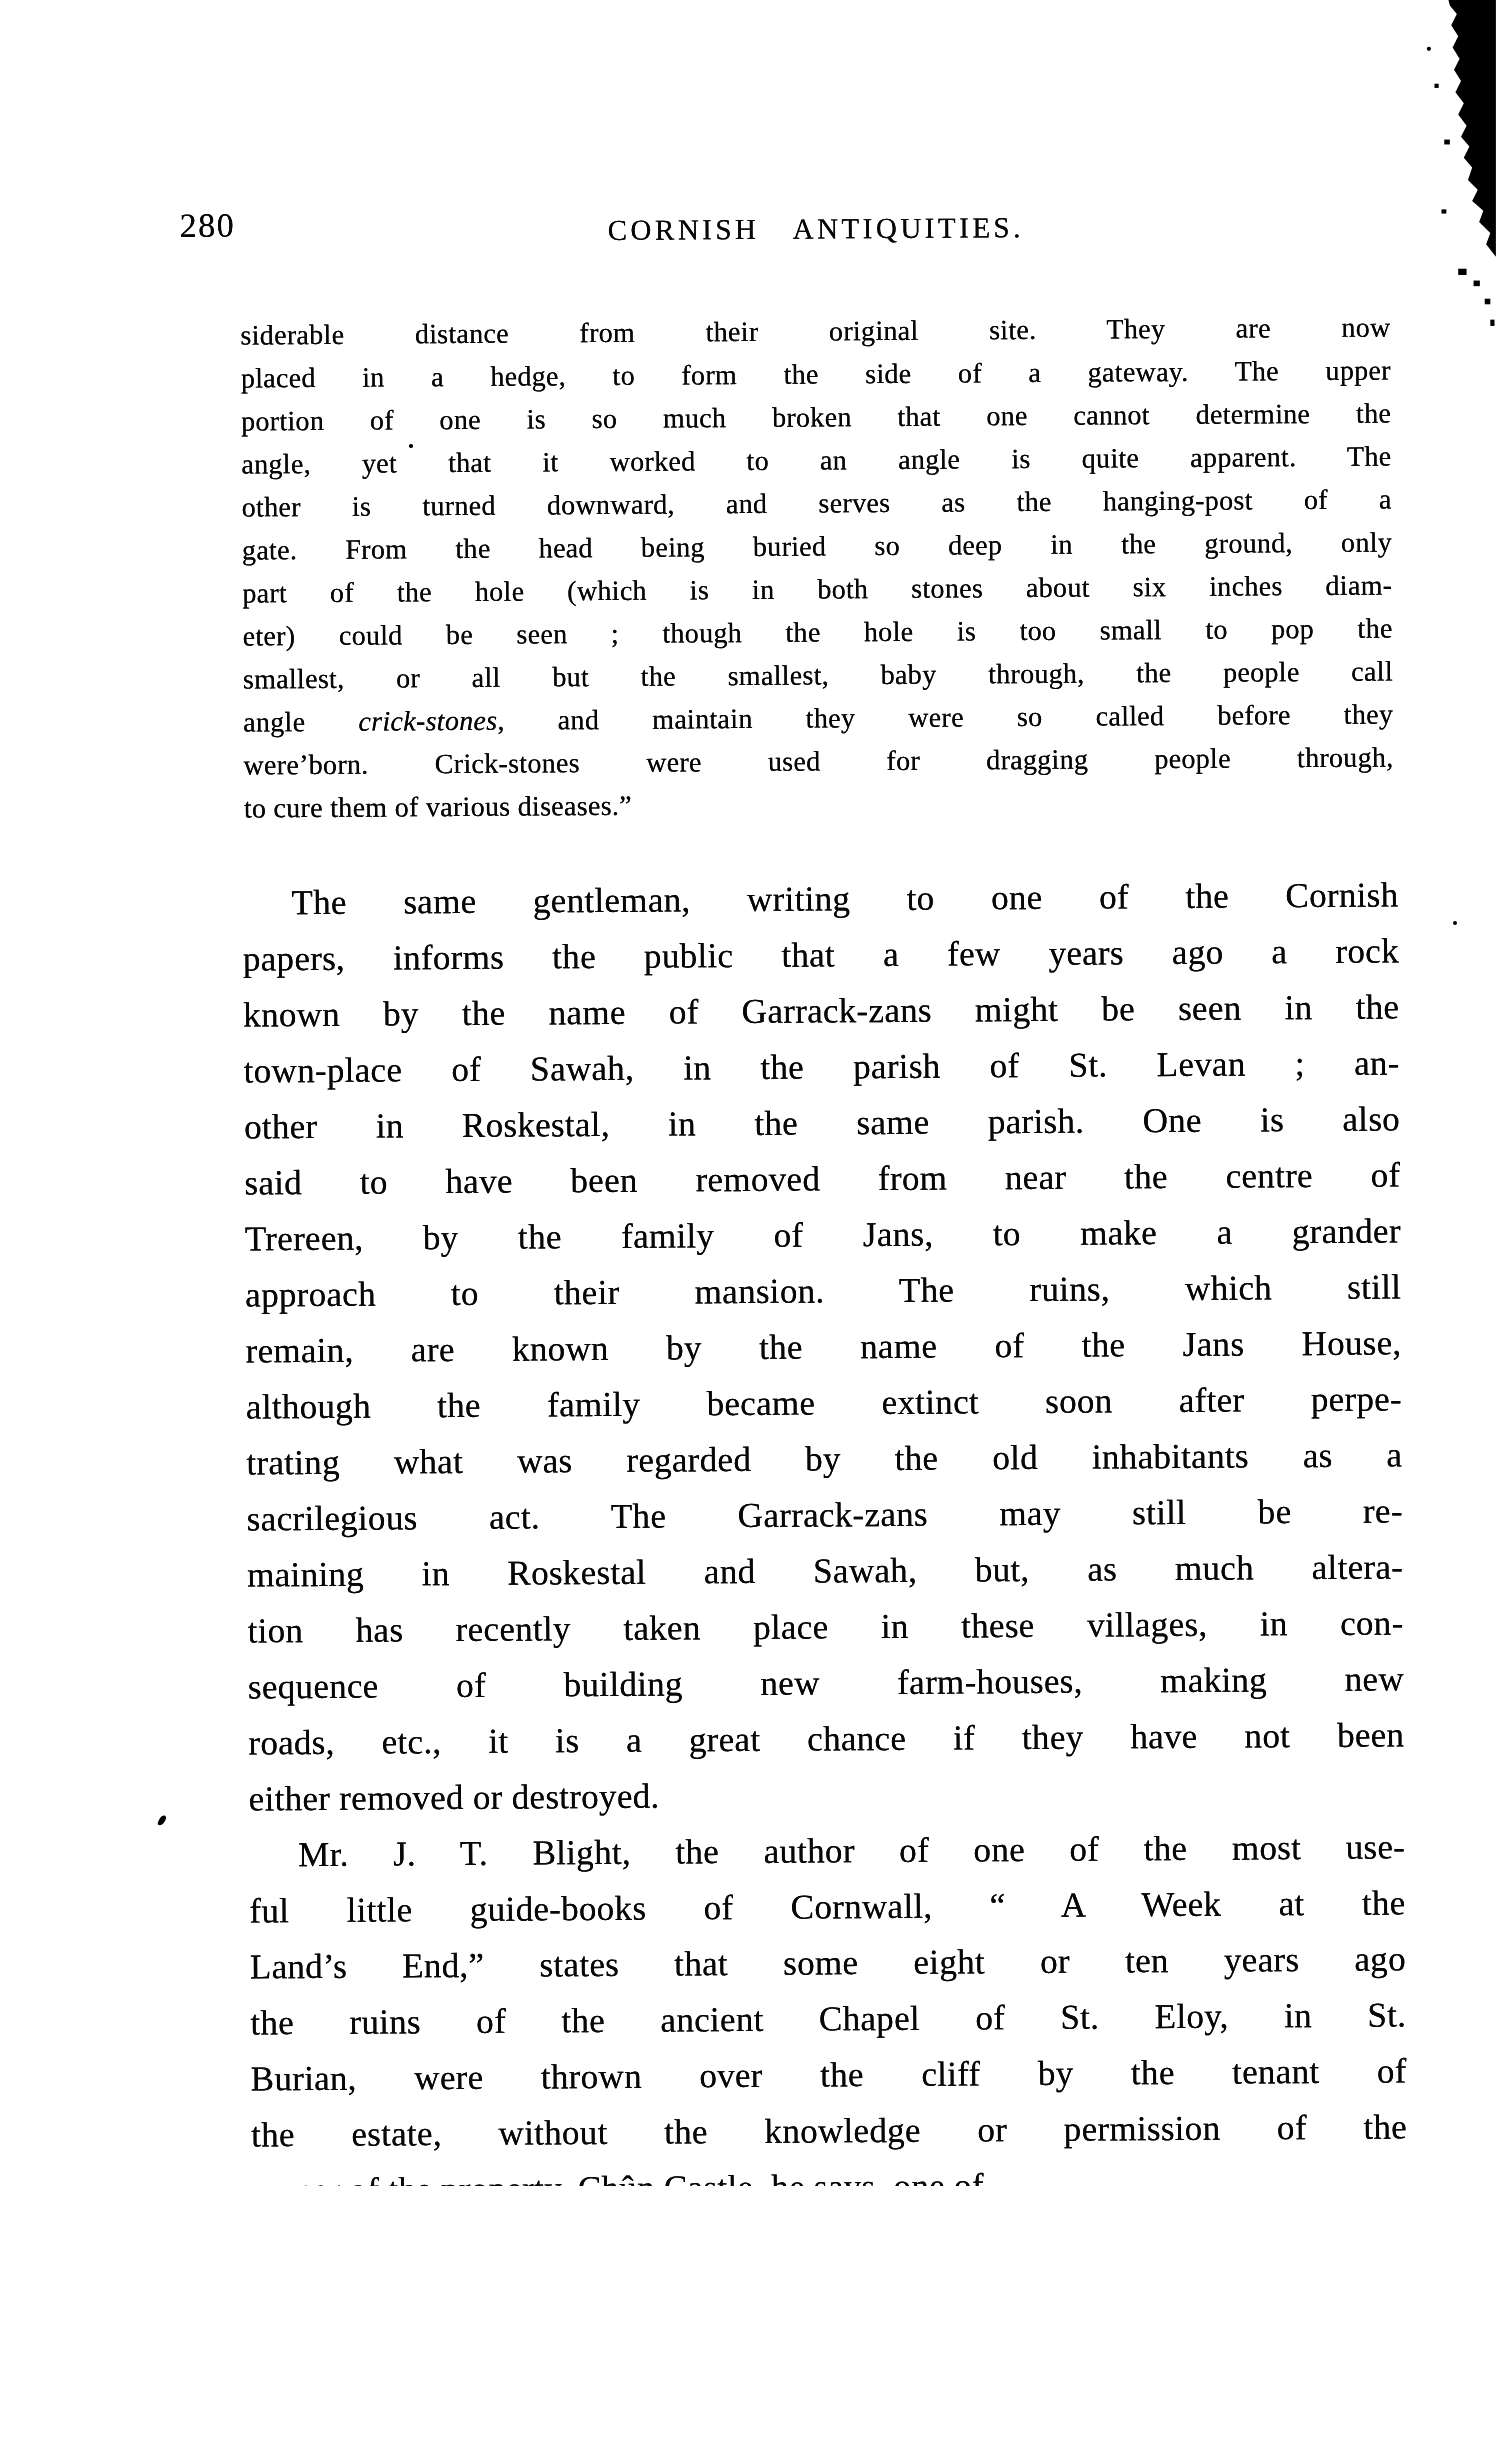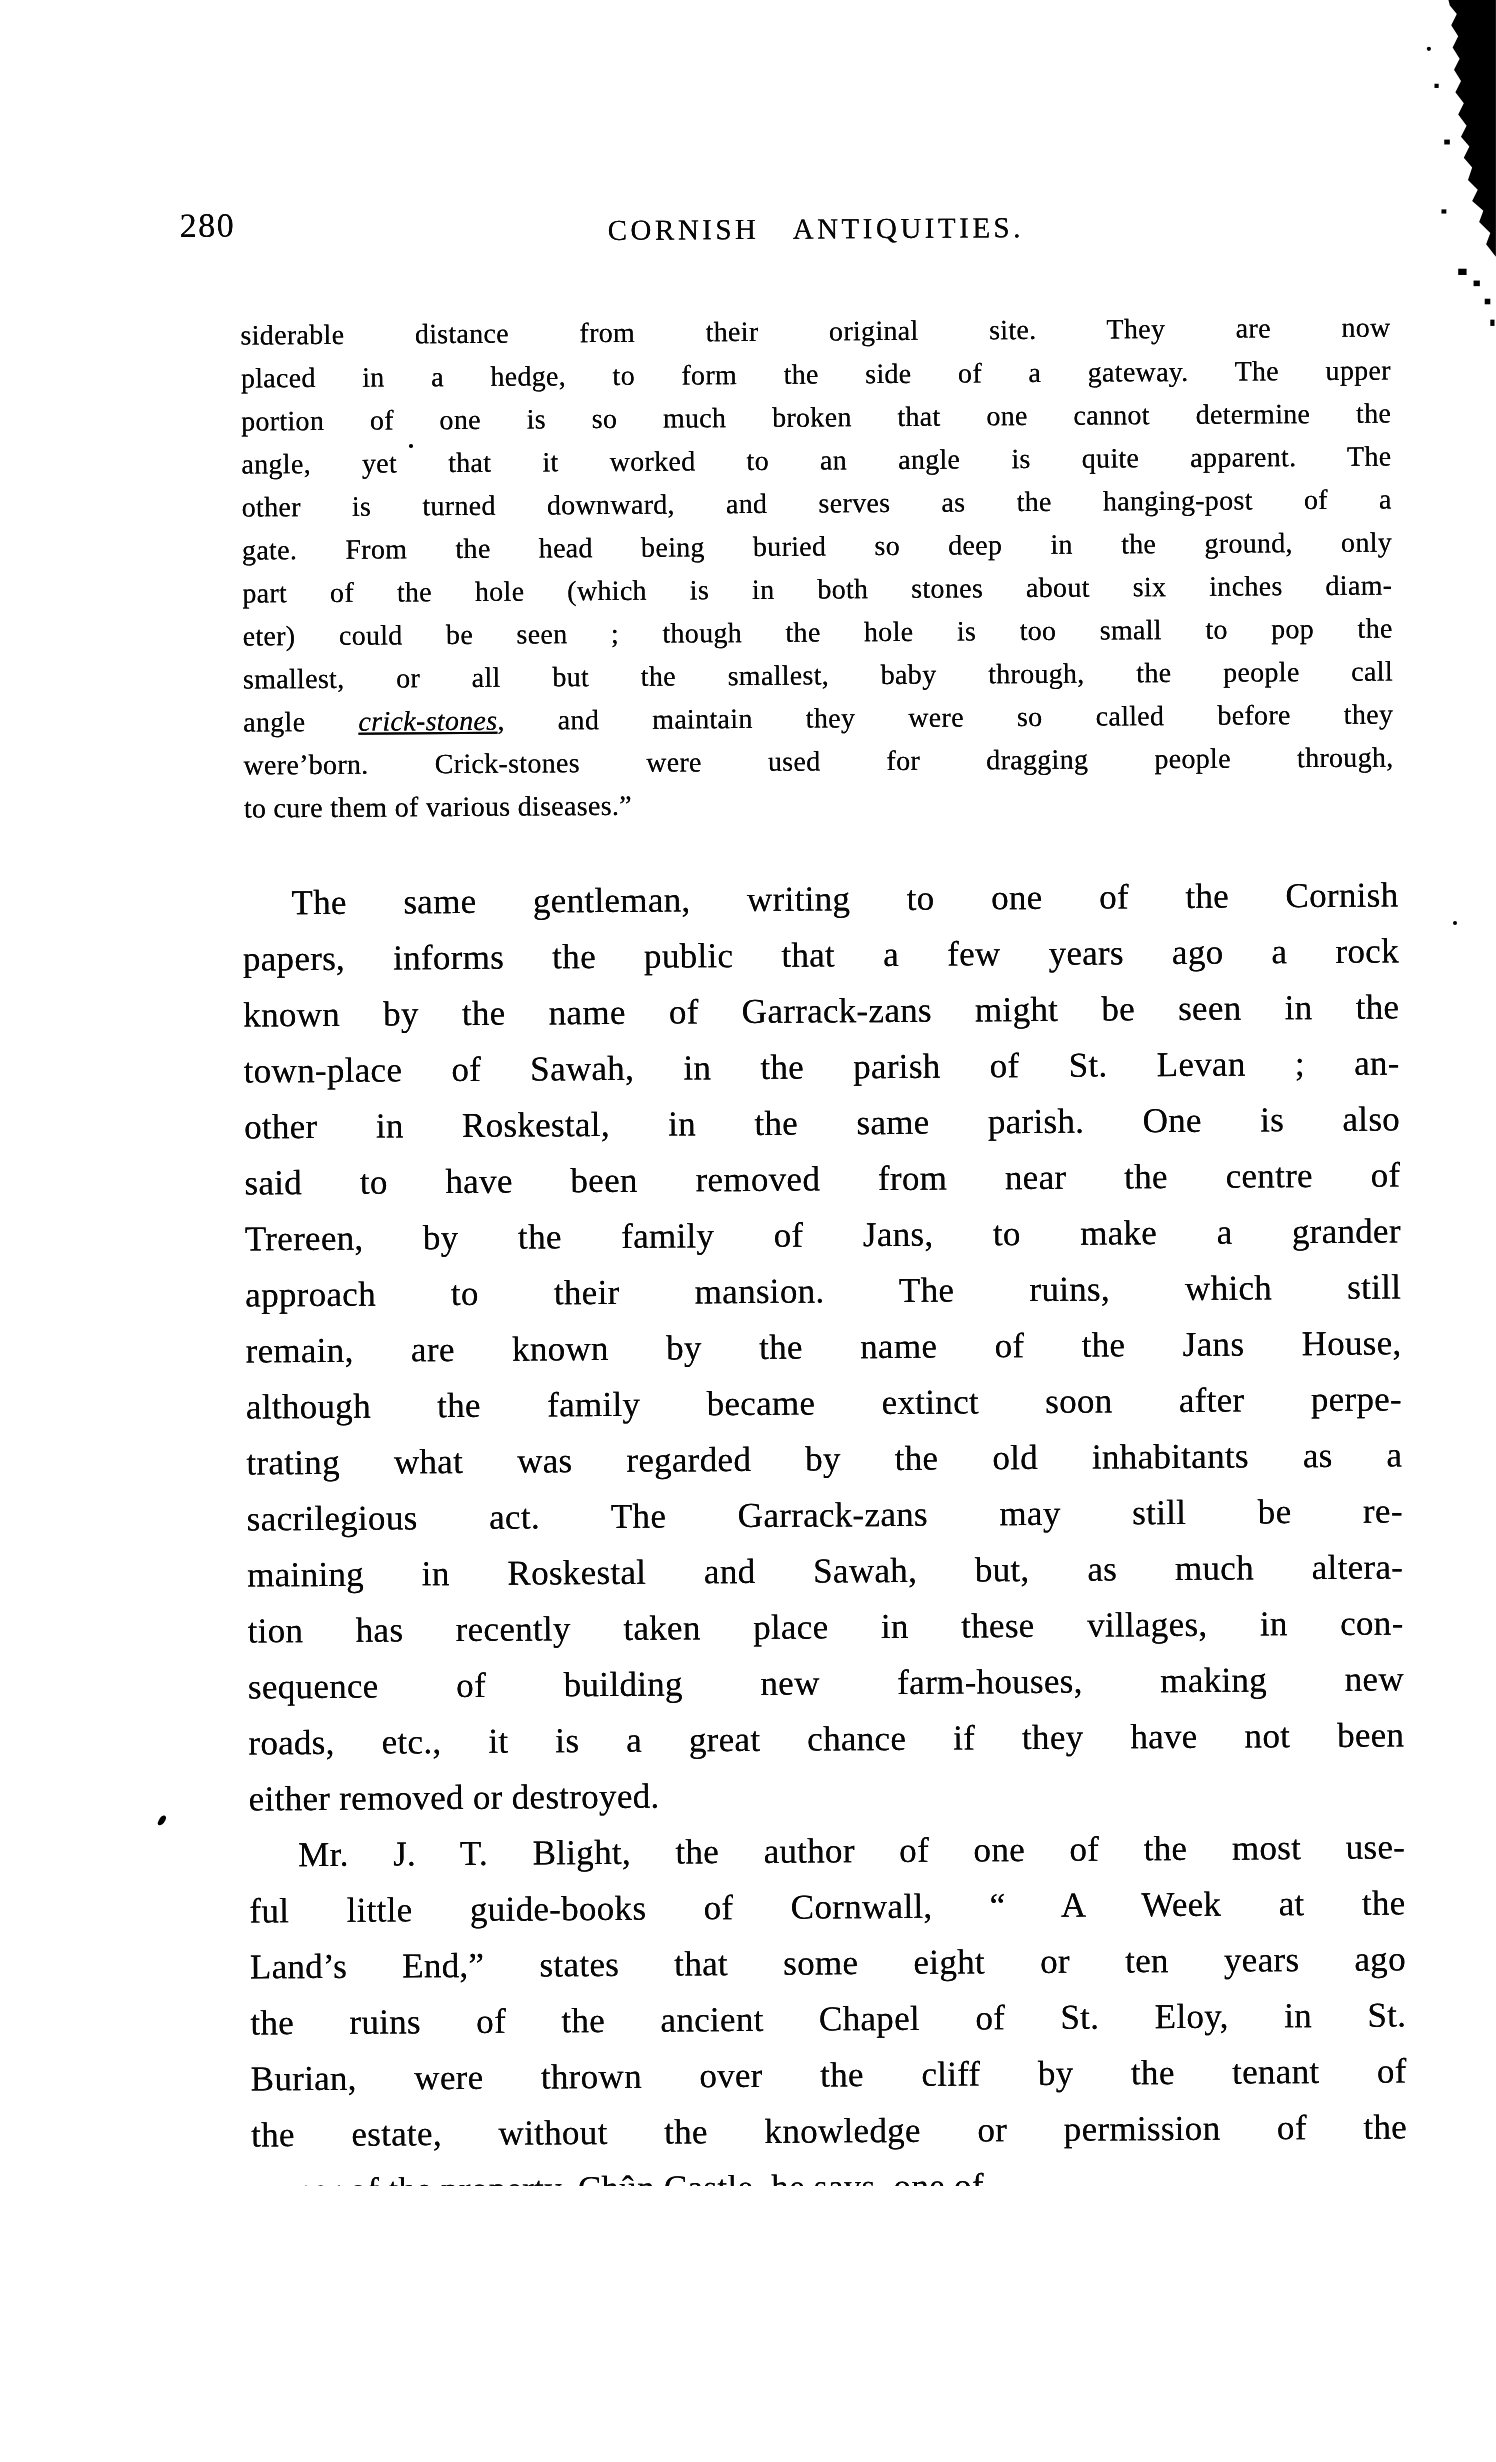--- a/index.html
+++ b/index.html
@@ -43,21 +43,21 @@
     text-align:justify;
     text-align-last:justify;
     letter-spacing:0.3px;
   }
   .line.last{
     text-align-last:left;
   }
   .line.indent{
     text-indent:49px;
   }
-  .line i{font-style:italic;text-decoration:underline;}
+  .line i{font-style:italic;}
   
   .blob{position:absolute;top:0;right:0;}
   .speck{position:absolute;background:#000;}
   .speck.comma{
     left:159px;top:1815px;width:6.3px;height:11px;
     border-radius:60% 40% 70% 30%;
     transform:rotate(24deg);
   }
   .speck.dot-margin{left:1453px;top:921px;width:4.2px;height:4.2px;border-radius:50%;}
   .speck.dot-an{left:409px;top:444px;width:3.5px;height:3.5px;border-radius:50%;}

